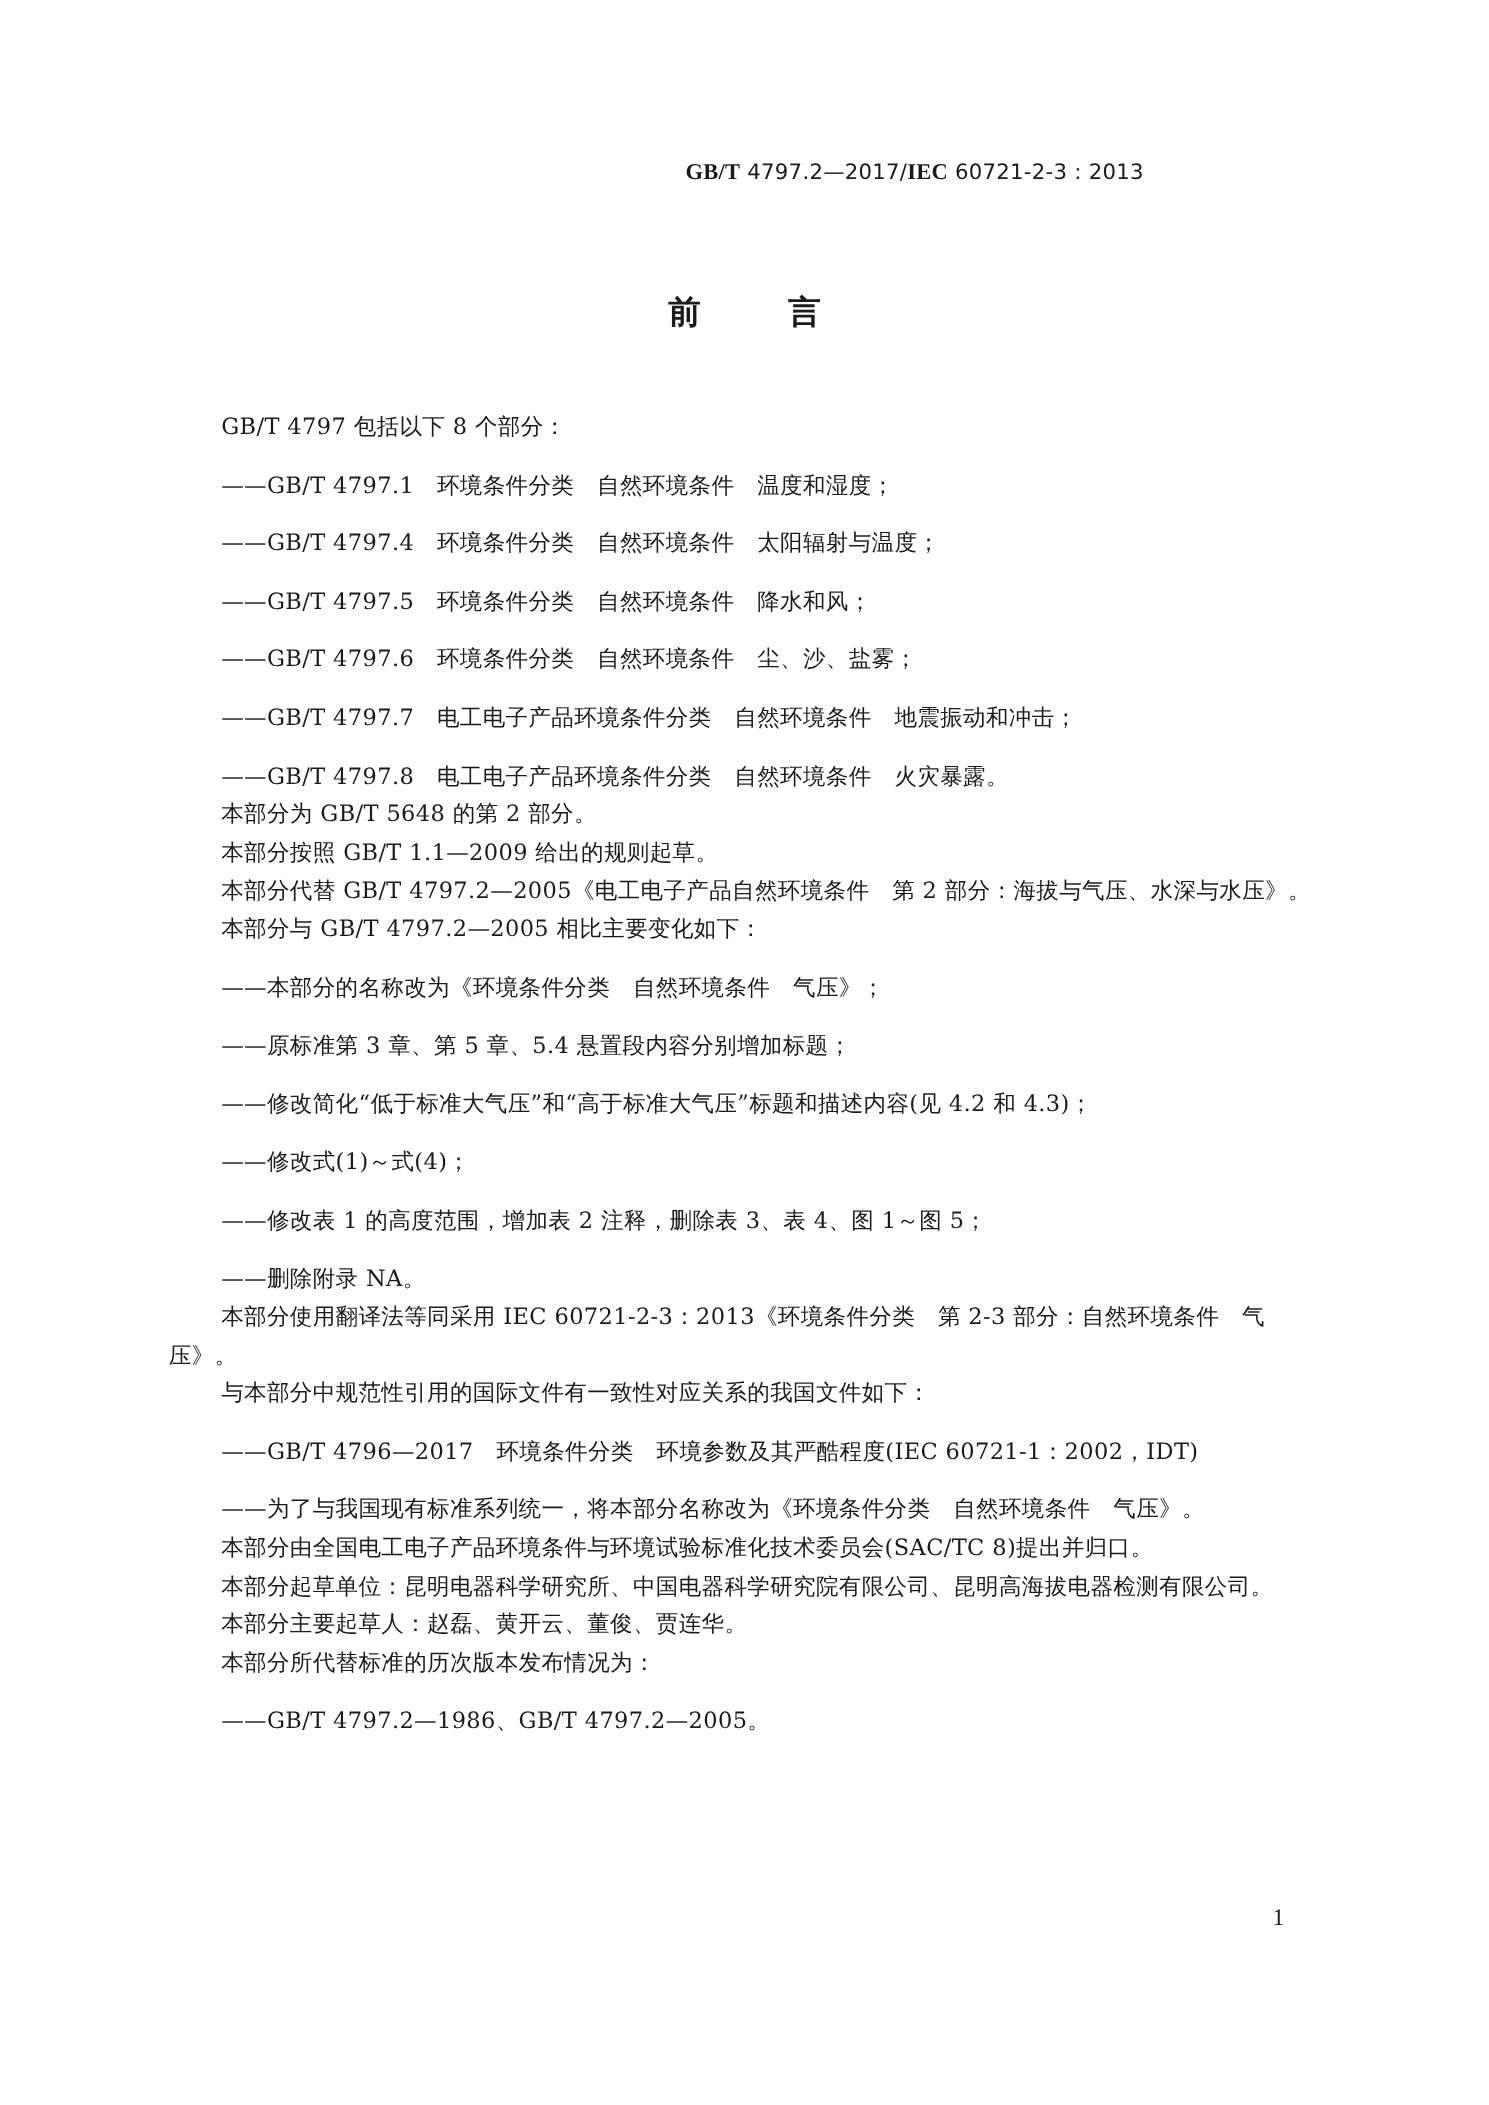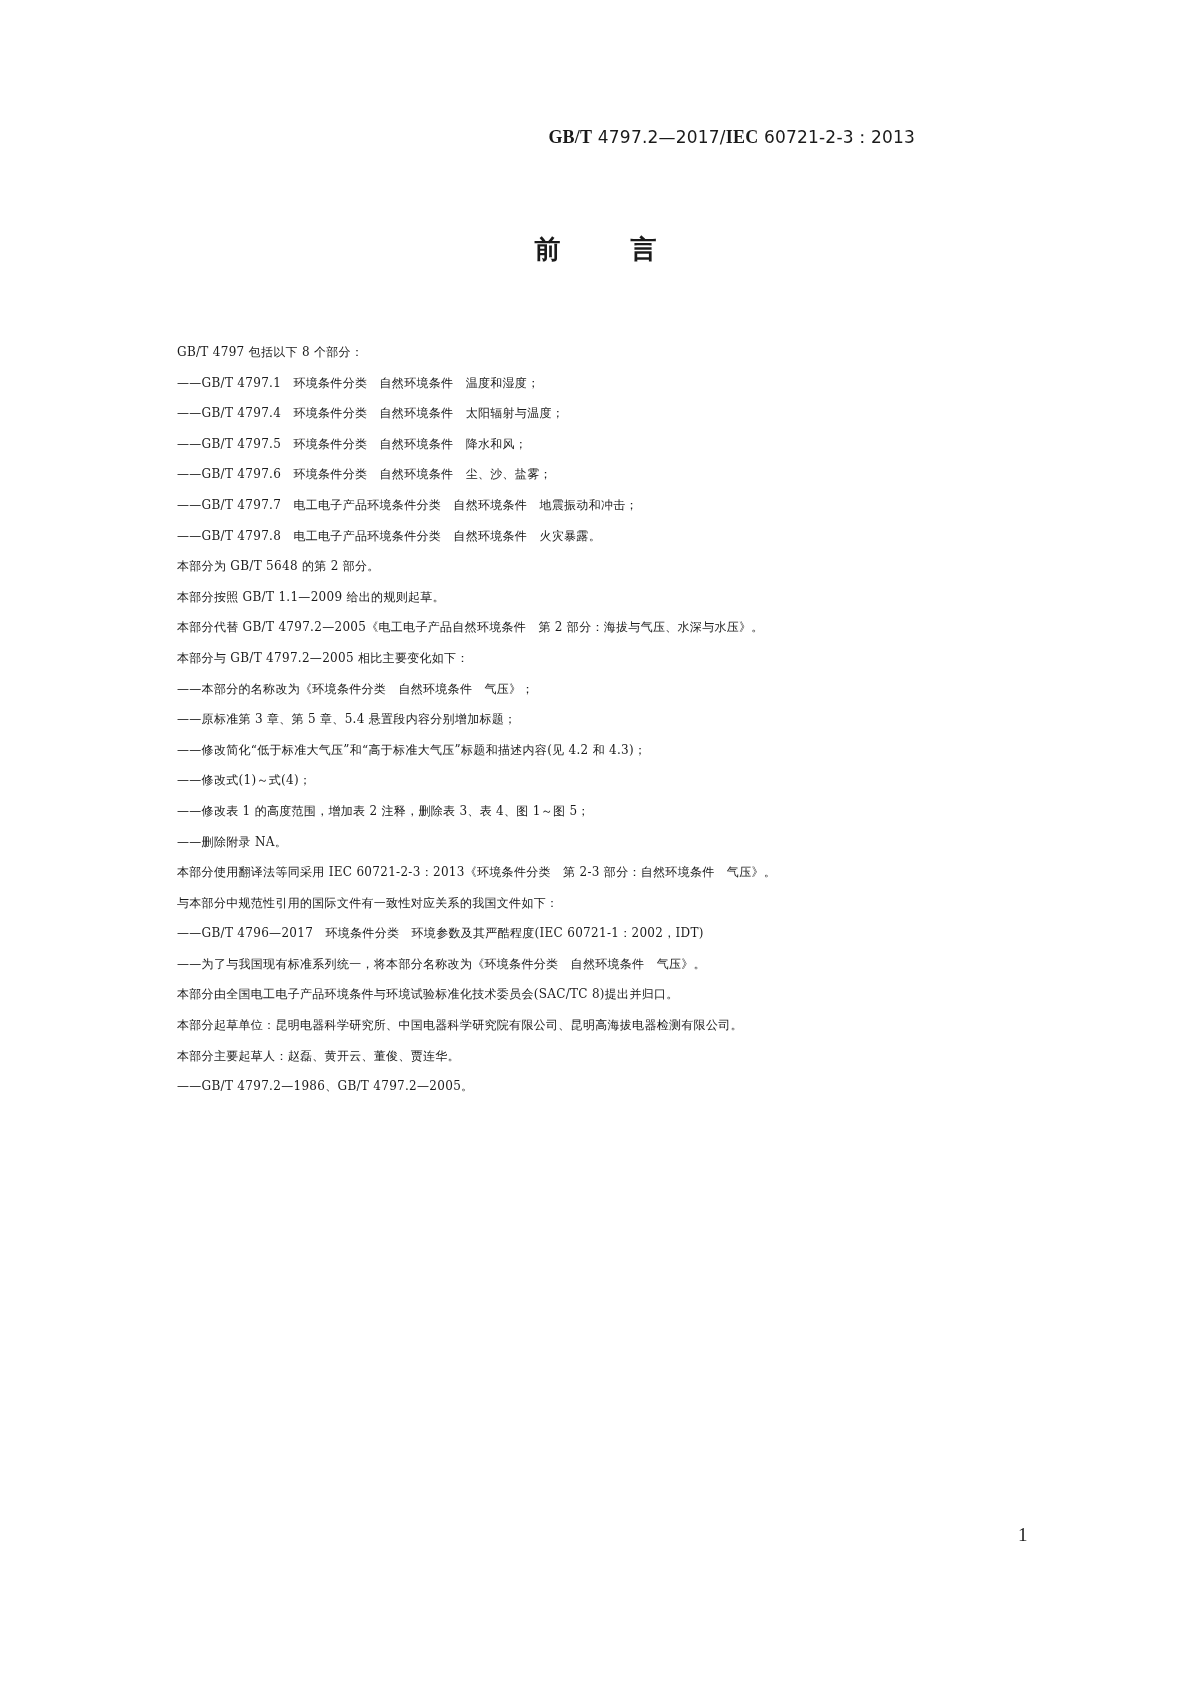--- a/index.html
+++ b/index.html
@@ -43,34 +43,34 @@
       width: 1191px;
       text-align: center;
       font-family: Liberation Sans, sans-serif;
       font-weight: bold;
       font-size: 26px;
       letter-spacing: 0;
     }
     .title span.gap { display: inline-block; width: 70px; }
     .content {
       position: absolute;
-      top: 337px;
+      top: 327px;
       left: 135px;
       width: 922px;
-      font-size: 12px;
+      font-size: 18px;
       line-height: 30.6px;
     }
     .p {
       margin: 0;
       padding: 0;
       text-indent: 42px;
       white-space: pre-wrap;
       letter-spacing: 0.3px;
     }
-    .p.dash { text-indent: 42px; }
+    .p.dash { text-indent: 42px; margin-top: 16px; }
     .page-number {
       position: absolute;
       top: 1524px;
       left: 1018px;
       font-family: "Liberation Serif", "DejaVu Serif", serif;
       font-size: 19px;
     }
   </style>
 </head>
 <body>
@@ -103,18 +103,19 @@
     <p class="p dash">——修改式(1)～式(4)；</p>
     <p class="p dash">——修改表 1 的高度范围，增加表 2 注释，删除表 3、表 4、图 1～图 5；</p>
     <p class="p dash">——删除附录 NA。</p>
     <p class="p">本部分使用翻译法等同采用 IEC 60721-2-3：2013《环境条件分类　第 2-3 部分：自然环境条件　气压》。</p>
     <p class="p">与本部分中规范性引用的国际文件有一致性对应关系的我国文件如下：</p>
     <p class="p dash">——GB/T 4796—2017　环境条件分类　环境参数及其严酷程度(IEC 60721-1：2002，IDT)</p>
     <p class="p dash">——为了与我国现有标准系列统一，将本部分名称改为《环境条件分类　自然环境条件　气压》。</p>
     <p class="p">本部分由全国电工电子产品环境条件与环境试验标准化技术委员会(SAC/TC 8)提出并归口。</p>
     <p class="p">本部分起草单位：昆明电器科学研究所、中国电器科学研究院有限公司、昆明高海拔电器检测有限公司。</p>
     <p class="p">本部分主要起草人：赵磊、黄开云、董俊、贾连华。</p>
+    <p class="p">本部分所代替标准的历次版本发布情况为：</p>
     <p class="p dash">——GB/T 4797.2—1986、GB/T 4797.2—2005。</p>
   </div>
 
   <div class="page-number">1</div>
 
 </div>
 
 </body></html>

